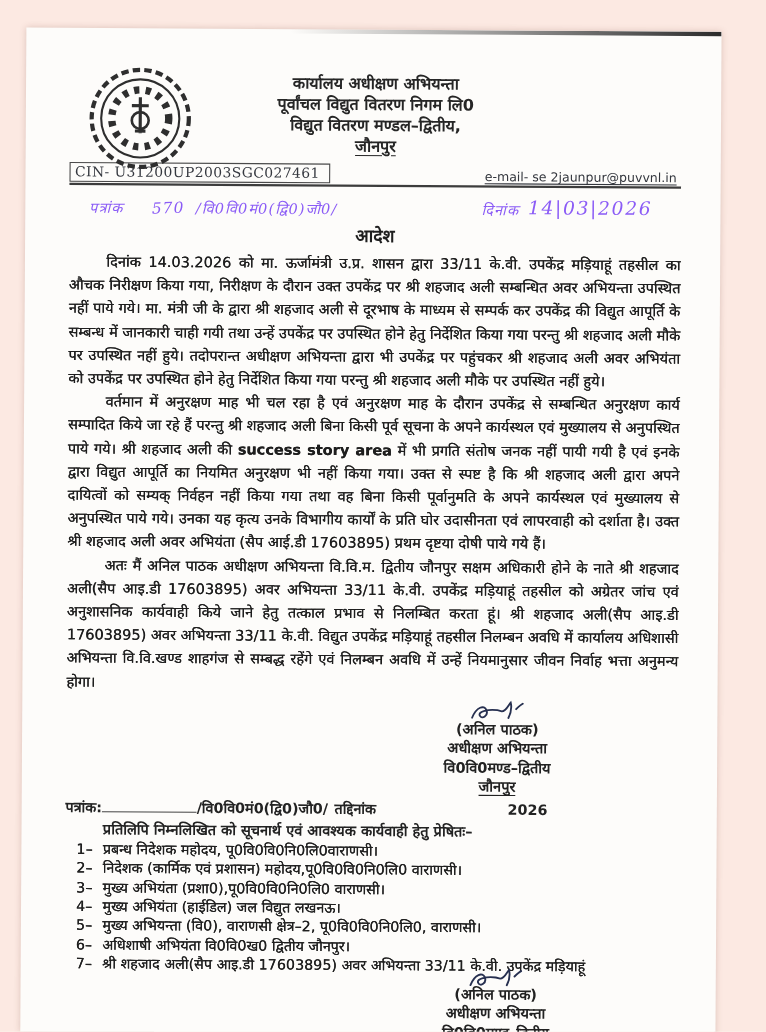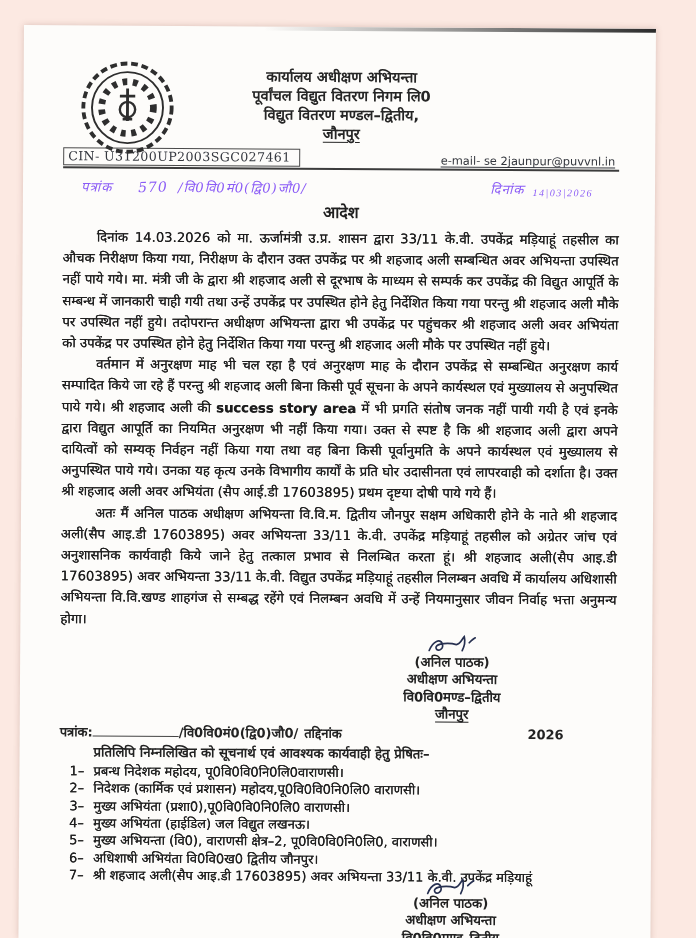--- a/index.html
+++ b/index.html
@@ -39,21 +39,21 @@
   }
   .email{ font-size:11.4px; color:#33363d; text-decoration:underline; text-underline-offset:2px; padding-right:4px;}
   
   .ref{
     display:flex; align-items:baseline; margin:9px 0 0 18px; font-size:13.2px;
     font-style:italic; color:#2e3340;
   }
   .ref .hand{ font-family:"DejaVu Serif","Liberation Serif",serif; font-style:italic; color:#8b5cf6; letter-spacing:1px;}
   .ref .num{ margin:0 10px 0 26px; transform:rotate(-2deg); font-size:14px;}
   .ref .date-wrap{ margin-left:auto; margin-right:26px; display:flex; gap:8px; align-items:flex-end;}
-  .ref .date{ font-size:10px; letter-spacing:1.5px;font-family:Liberation Serif, serif;}
+  .ref .date{ font-size:17px; letter-spacing:1.5px;}
   .title{
     text-align:center; font-size:16px; font-weight:bold; margin:4px 0 5px; color:#1f1f1f;
   }
   
   .para{
     margin:0; text-indent:34px; text-align:justify;
     font-size:13.2px; line-height:21.2px; color:#1e1e1e;
     text-shadow:0.25px 0 0 #1e1e1e;
   }
   .hl{ font-weight:bold; text-underline-offset:2px;}
@@ -63,21 +63,21 @@
     font-weight:bold; font-size:13.2px; line-height:17.5px; color:#222;
   }
   .sig .scr{ display:block; margin:0 auto -2px; }
   .sig .u{ text-decoration:underline; text-underline-offset:3px;}
   
   .ref2{
     display:flex; align-items:baseline; font-size:13px; color:#232323; margin-top:1px;
     font-weight:bold;
   }
   .ref2 .blank{ display:inline-block; width:86px; border-bottom:1px solid #444; height:12px;}
-  .ref2 .year{ margin-left:auto; margin-right:52px;}
+  .ref2 .year{ margin-left:auto; margin-right:118px;}
   .copy-intro{ text-indent:34px; font-size:13.2px; font-weight:bold; margin-top:2px; color:#222;}
   .recips{ margin:2px 0 0 2px;}
   .recip{ display:flex; font-size:13px; line-height:17.4px; color:#202020; text-shadow:0.2px 0 0 #202020;}
   .recip .n{ width:24px; flex:none; margin-left:8px;}
   .recip .t{ flex:1;}
   .sig2{ margin-top:-10px; position:relative; z-index:2;}
   .sig2 .scr{ margin-bottom:-4px;}
 </style>
 </head>
 <body>

